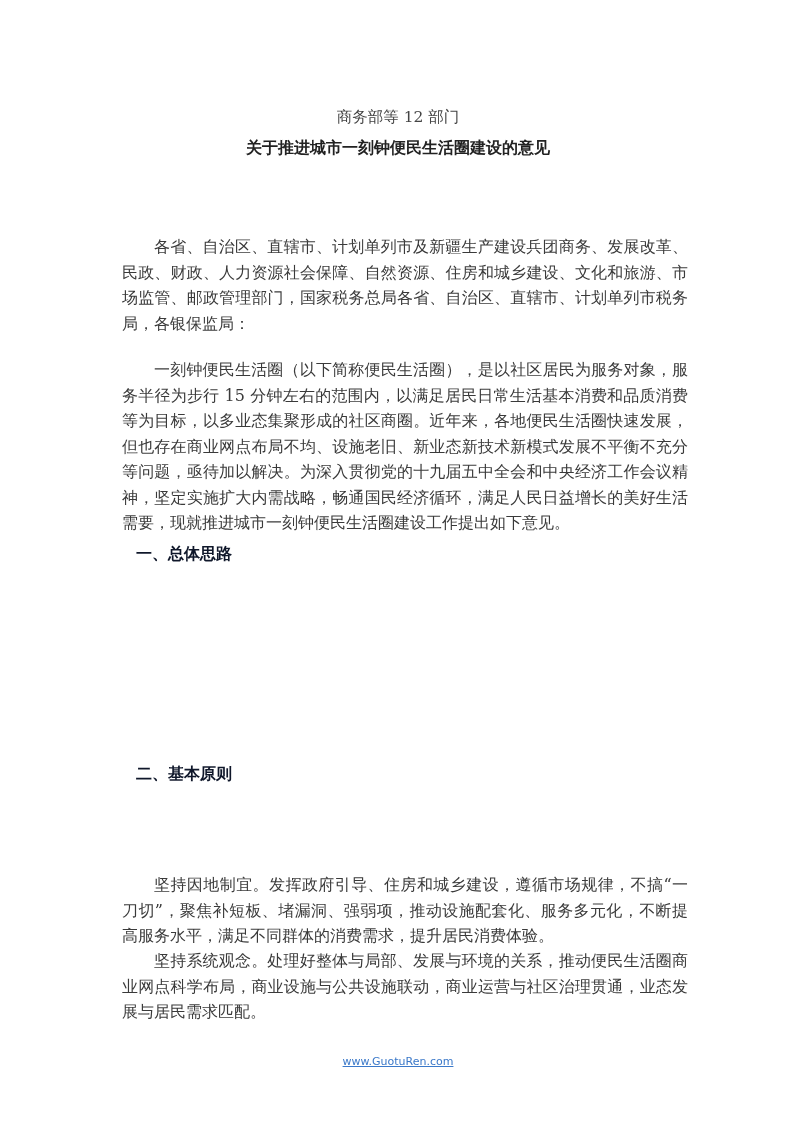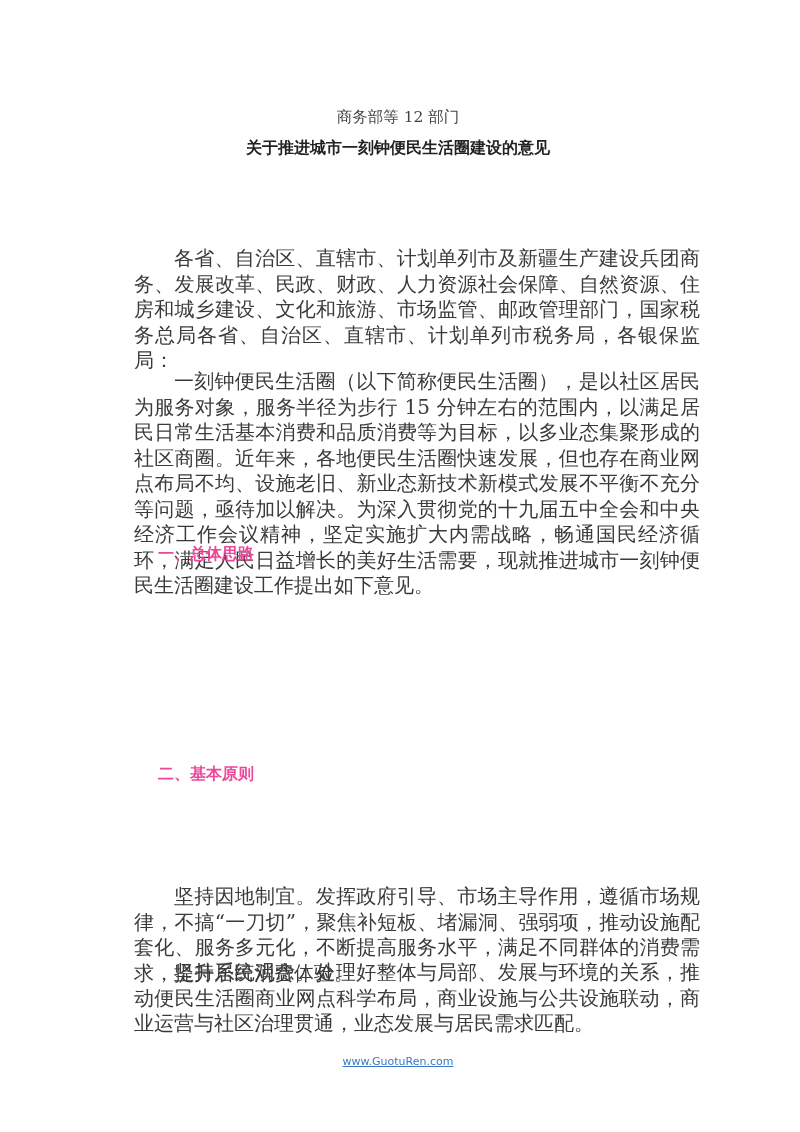--- a/index.html
+++ b/index.html
@@ -4,41 +4,41 @@
   <style>
     html, body { margin: 0; padding: 0; background: #ffffff; }
     body { width: 800px; height: 1132px; position: relative; overflow: hidden;
       font-family: "DejaVu Serif", "Liberation Serif", serif; color: #333333; }
     .page { position: absolute; left: 0; top: 0; width: 800px; height: 1132px; background: #fff; }
     .center { position: absolute; left: 0; width: 796px; text-align: center; }
     .issuer { top: 107px; font-size: 15.5px; color: #444; }
     .title { top: 138px; font-size: 16px; font-weight: bold; color: #222;
       font-family: "DejaVu Sans", "Liberation Sans", sans-serif; text-align: center; }
     .docno { top: 170px; font-size: 15.5px; color: #444; }
-    .para { position: absolute; left: 118px; width: 566px; font-size: 20px;
-      line-height: 25.5px; text-indent: 2em; color: #3a3a3a; margin: 16px; text-align: justify; }
-    .heading { position: absolute; left: 158px; font-size: 16px; font-weight: bold; color: #ec4899;
+    .para { position: absolute; left: 118px; width: 566px; font-size: 16px;
+      line-height: 25.5px; text-indent: 2em; color: #3a3a3a; margin: 4px; text-align: justify; }
+    .heading { position: absolute; left: 136px; font-size: 16px; font-weight: bold; color: #0f172a;
       font-family: "DejaVu Sans", "Liberation Sans", sans-serif; margin: 0; }
     .footer-page { top: 1036px; font-size: 11px; color: #000; font-family: "DejaVu Sans", "Liberation Sans", sans-serif; }
     .footer-link { top: 1050px; font-size: 11px; color: #3a78c9; text-decoration: underline;
       font-family: "DejaVu Sans", "Liberation Sans", sans-serif; }
   </style>
 </head>
 <body>
 
 <div class="page">
   <div class="center issuer">商务部等 12 部门</div>
   <div class="center title">关于推进城市一刻钟便民生活圈建设的意见</div>
 
   <p class="para" style="top:230px;">各省、自治区、直辖市、计划单列市及新疆生产建设兵团商务、发展改革、民政、财政、人力资源社会保障、自然资源、住房和城乡建设、文化和旅游、市场监管、邮政管理部门，国家税务总局各省、自治区、直辖市、计划单列市税务局，各银保监局：</p>
 
   <p class="para" style="top:353px;">一刻钟便民生活圈（以下简称便民生活圈），是以社区居民为服务对象，服务半径为步行 15 分钟左右的范围内，以满足居民日常生活基本消费和品质消费等为目标，以多业态集聚形成的社区商圈。近年来，各地便民生活圈快速发展，但也存在商业网点布局不均、设施老旧、新业态新技术新模式发展不平衡不充分等问题，亟待加以解决。为深入贯彻党的十九届五中全会和中央经济工作会议精神，坚定实施扩大内需战略，畅通国民经济循环，满足人民日益增长的美好生活需要，现就推进城市一刻钟便民生活圈建设工作提出如下意见。</p>
 
   <h2 class="heading" style="top:544px;">一、总体思路</h2>
 
   <h2 class="heading" style="top:764px;">二、基本原则</h2>
-  <p class="para" style="top:868px;">坚持因地制宜。发挥政府引导、市场主导作用，遵循市场规律，不搞“一刀切”，聚焦补短板、堵漏洞、强弱项，推动设施配套化、服务多元化，不断提高服务水平，满足不同群体的消费需求，提升居民消费体验。</p>
+  <p class="para" style="top:868px;">坚持因地制宜。发挥政府引导、住房和城乡建设，遵循市场规律，不搞“一刀切”，聚焦补短板、堵漏洞、强弱项，推动设施配套化、服务多元化，不断提高服务水平，满足不同群体的消费需求，提升居民消费体验。</p>
   <p class="para" style="top:944px;">坚持系统观念。处理好整体与局部、发展与环境的关系，推动便民生活圈商业网点科学布局，商业设施与公共设施联动，商业运营与社区治理贯通，业态发展与居民需求匹配。</p>
 
   <div class="center" style="top:1050px;">
     <a class="footer-link" style="position:static;">www.GuotuRen.com</a>
   </div>
 </div>
 
 </body></html>

